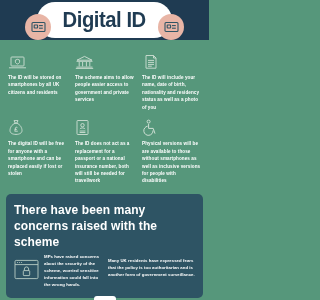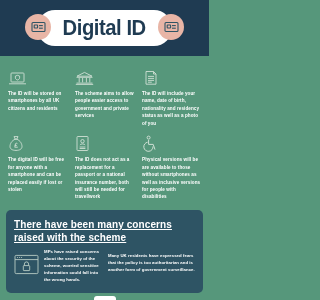--- a/index.html
+++ b/index.html
@@ -7,21 +7,21 @@
   body {
     font-family:"Liberation Sans", sans-serif;
     background:#56977b;
     overflow:hidden;
     position:relative;
   }
 
   
   .header {
     position:relative;
-    height:56px;
+    height:40px;
     background:#1f3b52;
     display:flex;
     align-items:center;
     justify-content:center;
   }
   .title-pill {
     background:#ffffff;
     border-radius:22px;
     padding:4px 22px 5px 22px;
     display:flex;
@@ -82,27 +82,26 @@
   }
 
   
   .concerns {
     margin:9px 6px 0 6px;
     background:#2e5464;
     border-radius:5px;
     padding:8px 8px 9px 8px;
   }
   .concerns-title {
-    font-size:10px;
+    font-size:12px;
     font-weight:bold;
     color:#ffffff;
     line-height:1.35;
     letter-spacing:0.1px;
     margin-bottom:4px;
-    text-decoration:underline;
   }
   .concerns-body {
     display:flex;
     gap:7px;
     align-items:flex-start;
   }
   .concerns-left {
     display:flex;
     gap:5px;
     flex:1 1 0;

